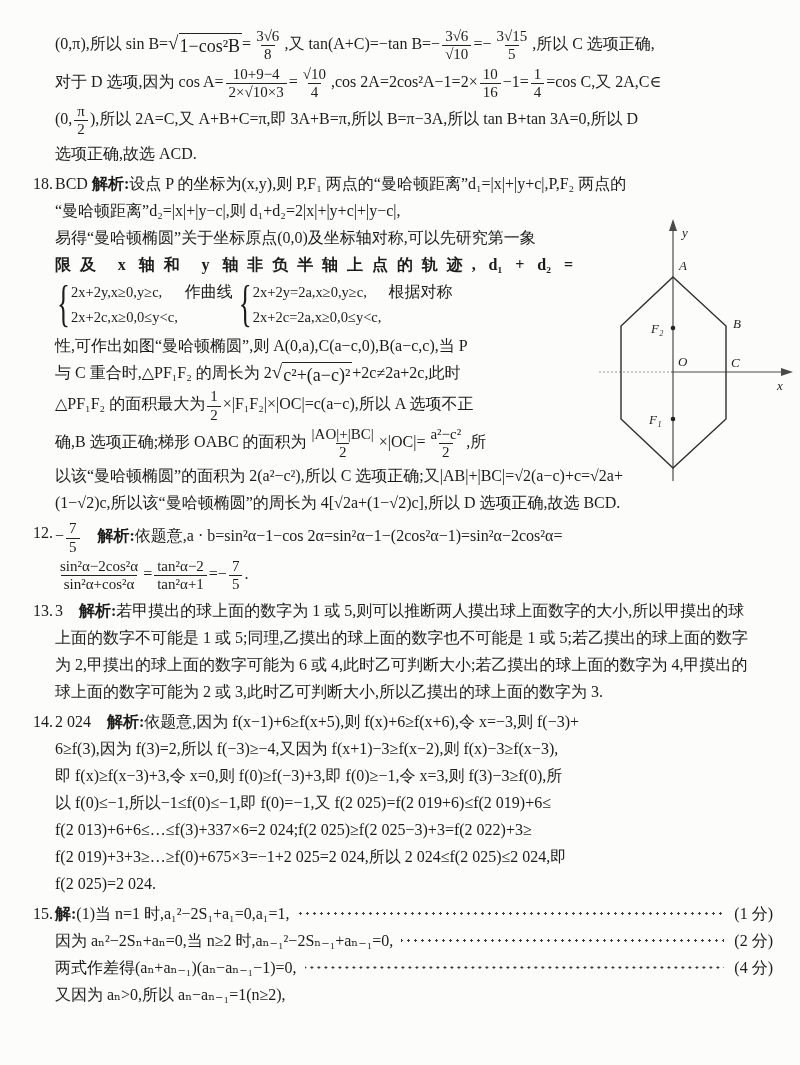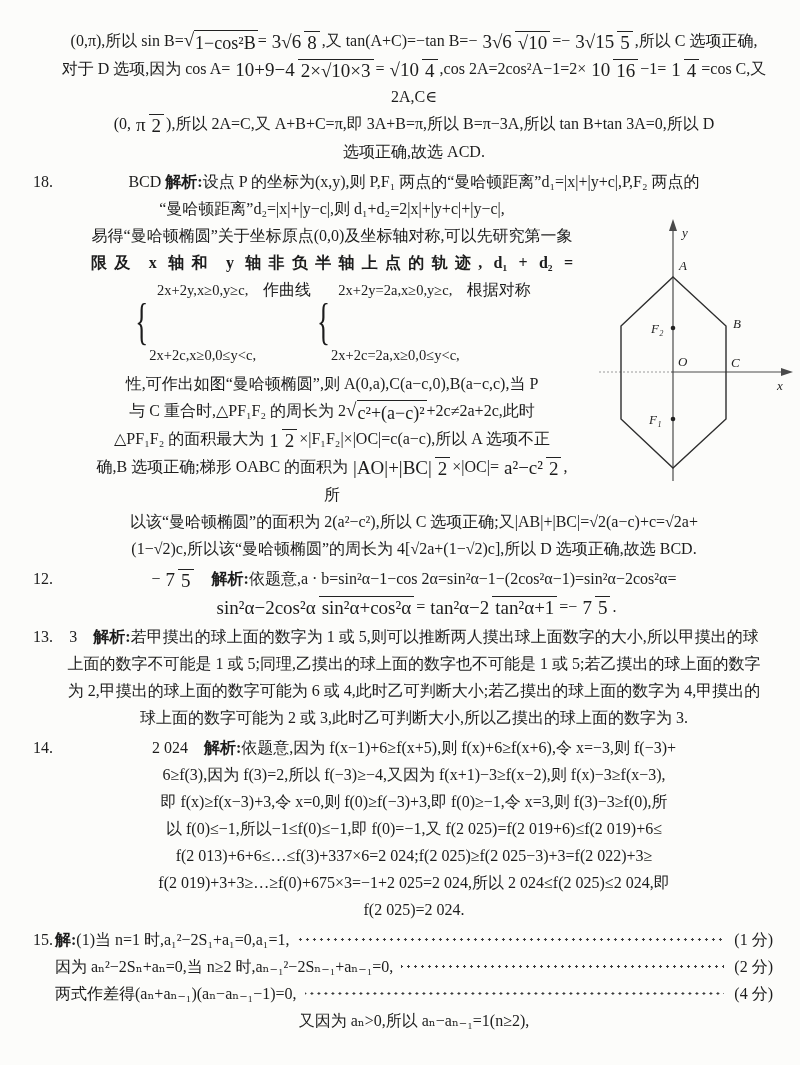--- a/index.html
+++ b/index.html
@@ -3,33 +3,33 @@
 <meta charset="utf-8">
 <style>
   html,body{margin:0;padding:0;}
   body{width:800px;height:1065px;overflow:hidden;background:#f6f6f4;}
   .page{position:relative;box-sizing:border-box;width:800px;height:1065px;
         background:#fcfcfa;color:#1c1c1c;
         font-family:"Liberation Serif","DejaVu Serif",serif;
         font-size:16px;padding:24px 27px 0 33px;}
   .block{position:relative;padding-left:22px;margin-top:3px;}
   .num{position:absolute;left:0;top:0;line-height:27px;}
-  .line{line-height:27px;min-height:27px;text-align:center;}
-  .line.narrow{margin-right:200px;margin-left:36px;}
+  .line{line-height:27px;min-height:27px;}
+  .line.narrow{margin-right:200px;}
   .line.spread{text-align:justify;text-align-last:justify;font-weight:bold;}
   .bold{font-weight:bold;}
-  .frac{display:inline-flex;flex-direction:row;align-items:center;
-        vertical-align:middle;margin:1px 2px;line-height:1.15;font-size:19px;}
+  .frac{display:inline-flex;flex-direction:column;align-items:center;
+        vertical-align:middle;margin:1px 2px;line-height:1.15;font-size:15px;}
   .frac .fn{padding:0 3px;}
   .frac .fd{border-top:1px solid #222;padding:0 3px;}
   .sqrt{display:inline-flex;align-items:flex-start;vertical-align:middle;}
   .sqrt .rs{font-size:19px;line-height:1.1;}
   .sqrt .rb{border-top:1px solid #222;font-size:18px;padding:1px 2px 0 1px;line-height:1.3;}
   .cases{display:inline-flex;flex-direction:column;margin:2px 3px 2px 8px;
-         padding-left:8px;position:relative;font-size:14.5px;line-height:1.75;gap:40px;}
+         padding-left:8px;position:relative;font-size:14.5px;line-height:1.75;}
   .cases::before{content:"{";position:absolute;left:-6px;top:50%;font-size:27px;
          font-weight:200;transform:translateY(-52%) scaleY(1.85);}
   .scored{display:flex;align-items:center;}
   .scored .dots{flex:1;height:5px;margin:0 10px 0 8px;align-self:center;
          background-image:radial-gradient(circle,#3a3a3a 1.15px,transparent 1.35px);
          background-size:7px 5px;background-position:center;}
   .scored .score{white-space:nowrap;}
   .figure{position:absolute;left:597px;top:219px;width:198px;height:270px;}
   .figure text{font-size:13px;font-style:italic;fill:#222;
          font-family:"Liberation Serif","DejaVu Serif",serif;}

